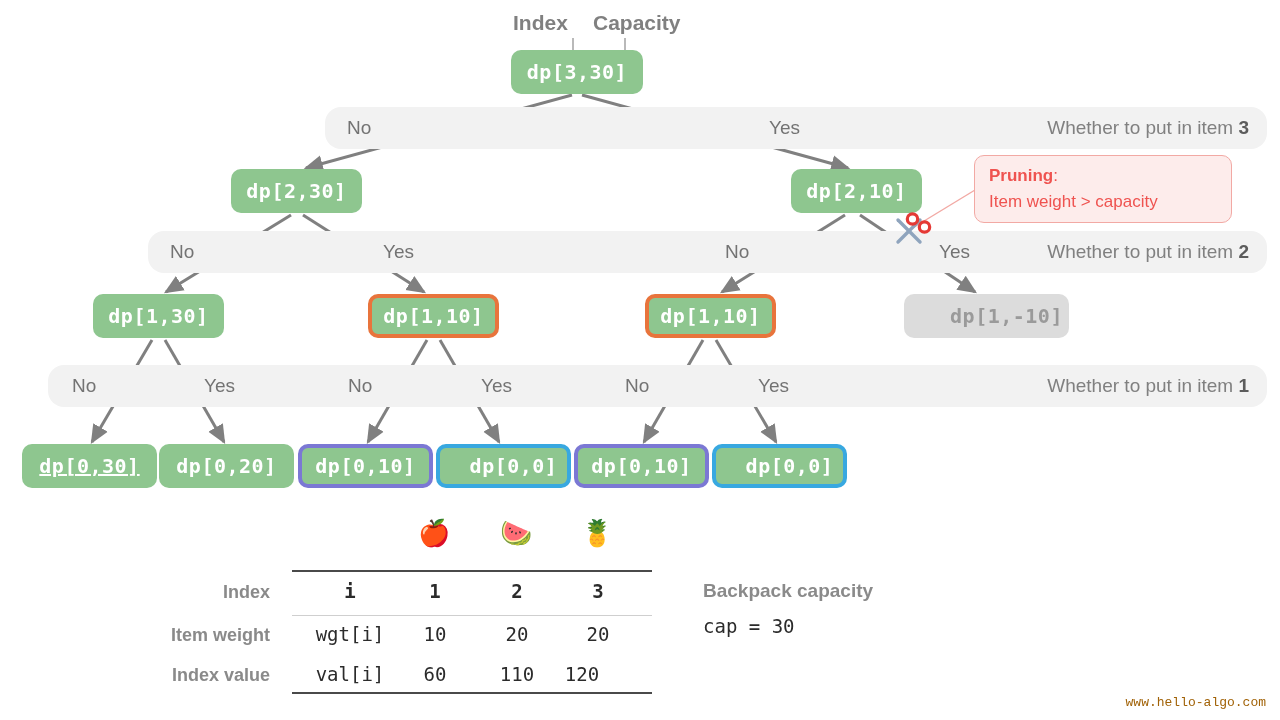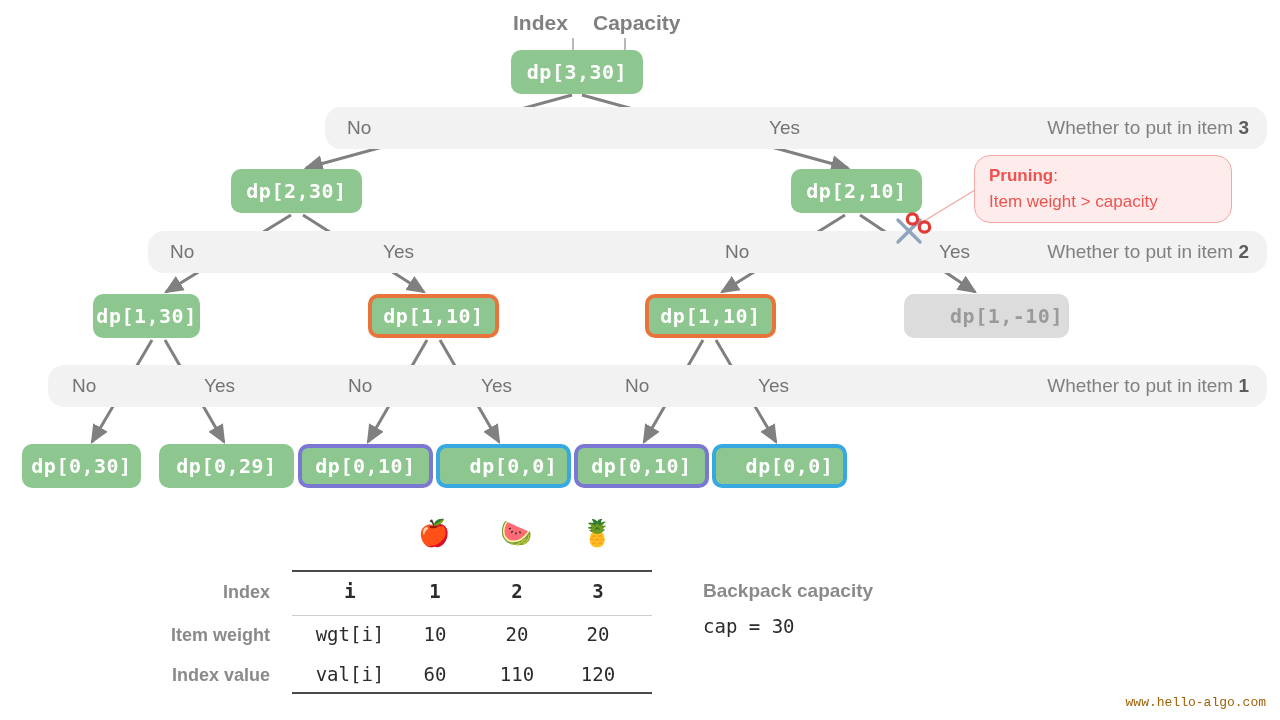--- a/index.html
+++ b/index.html
@@ -38,21 +38,21 @@
   .node.muted{background:#dcdcdc;color:#9a9a9a;border-color:transparent;padding-left:40px;}
 
   
   .hdr{
     position:absolute;color:#808080;font-size:21px;font-weight:bold;white-space:nowrap;
   }
   .tick{position:absolute;width:2px;background:#b9b9b9;}
 
   
   .callout{
-    position:absolute;background:#fdeceb;border:1px solid #f2a9a4;border-radius:16px;
+    position:absolute;background:#fdeceb;border:1px solid #f2a9a4;border-radius:10px;
     padding:10px 14px;box-sizing:border-box;
   }
   .callout .l1{color:#ef5350;font-size:17px;}
   .callout .l1 b{font-weight:bold;}
   .callout .l2{color:#ef5350;font-size:17px;margin-top:6px;}
 
   
   #table{position:absolute;left:140px;top:520px;width:560px;height:175px;}
   .rowlbl{
     position:absolute;right:0;color:#8a8a8a;font-size:18px;font-weight:bold;
@@ -141,27 +141,27 @@
     <span class="bright">
       <span>Whether to put in item </span><b>1</b>
     </span>
   </div>
 
   <div class="node plain" style="left:511px;top:50px;width:132px;">dp[3,30]</div>
 
   <div class="node plain" style="left:231px;top:169px;width:131px;">dp[2,30]</div>
   <div class="node plain" style="left:791px;top:169px;width:131px;">dp[2,10]</div>
 
-  <div class="node plain" style="left:93px;top:294px;width:107px;">dp[1,30]</div>
+  <div class="node plain" style="left:93px;top:294px;width:131px;">dp[1,30]</div>
   <div class="node orange" style="left:368px;top:294px;width:131px;">dp[1,10]</div>
   <div class="node orange" style="left:645px;top:294px;width:131px;">dp[1,10]</div>
   <div class="node muted" style="left:904px;top:294px;width:165px;">dp[1,-10]</div>
 
-  <div class="node plain" style="left:22px;top:444px;width:119px;">dp[0,30]</div>
-  <div class="node plain" style="left:159px;top:444px;width:135px;">dp[0,29]</div>
+  <div class="node plain" style="left:22px;top:444px;width:135px;text-decoration:underline;">dp[0,30]</div>
+  <div class="node plain" style="left:159px;top:444px;width:135px;">dp[0,20]</div>
   <div class="node purple" style="left:298px;top:444px;width:135px;">dp[0,10]</div>
   <div class="node blue" style="left:436px;top:444px;width:135px;">dp[0,0]</div>
   <div class="node purple" style="left:574px;top:444px;width:135px;">dp[0,10]</div>
   <div class="node blue" style="left:712px;top:444px;width:135px;">dp[0,0]</div>
 
   <div class="callout" style="left:974px;top:155px;width:258px;">
     <div class="l1">
       <b>Pruning</b><span>:</span>
     </div>
     <div class="l2">Item weight &gt; capacity</div>
@@ -197,20 +197,20 @@
     <div class="cell bold" style="left:265px;top:60px;width:60px;">1</div>
     <div class="cell bold" style="left:347px;top:60px;width:60px;">2</div>
     <div class="cell bold" style="left:428px;top:60px;width:60px;">3</div>
 
     <div class="cell" style="left:265px;top:103px;width:60px;">10</div>
     <div class="cell" style="left:347px;top:103px;width:60px;">20</div>
     <div class="cell" style="left:428px;top:103px;width:60px;">20</div>
 
     <div class="cell" style="left:265px;top:143px;width:60px;">60</div>
     <div class="cell" style="left:347px;top:143px;width:60px;">110</div>
-    <div class="cell" style="left:428px;top:143px;width:60px;">120</div>
+    <div class="cell" style="left:412px;top:143px;width:60px;">120</div>
   </div>
 
   <div id="cap-title" style="left:703px;top:580px;">Backpack capacity</div>
   <div id="cap-val" style="left:703px;top:615px;">cap = 30</div>
 
   <div id="watermark">www.hello-algo.com</div>
 </div>
 
 </body></html>

